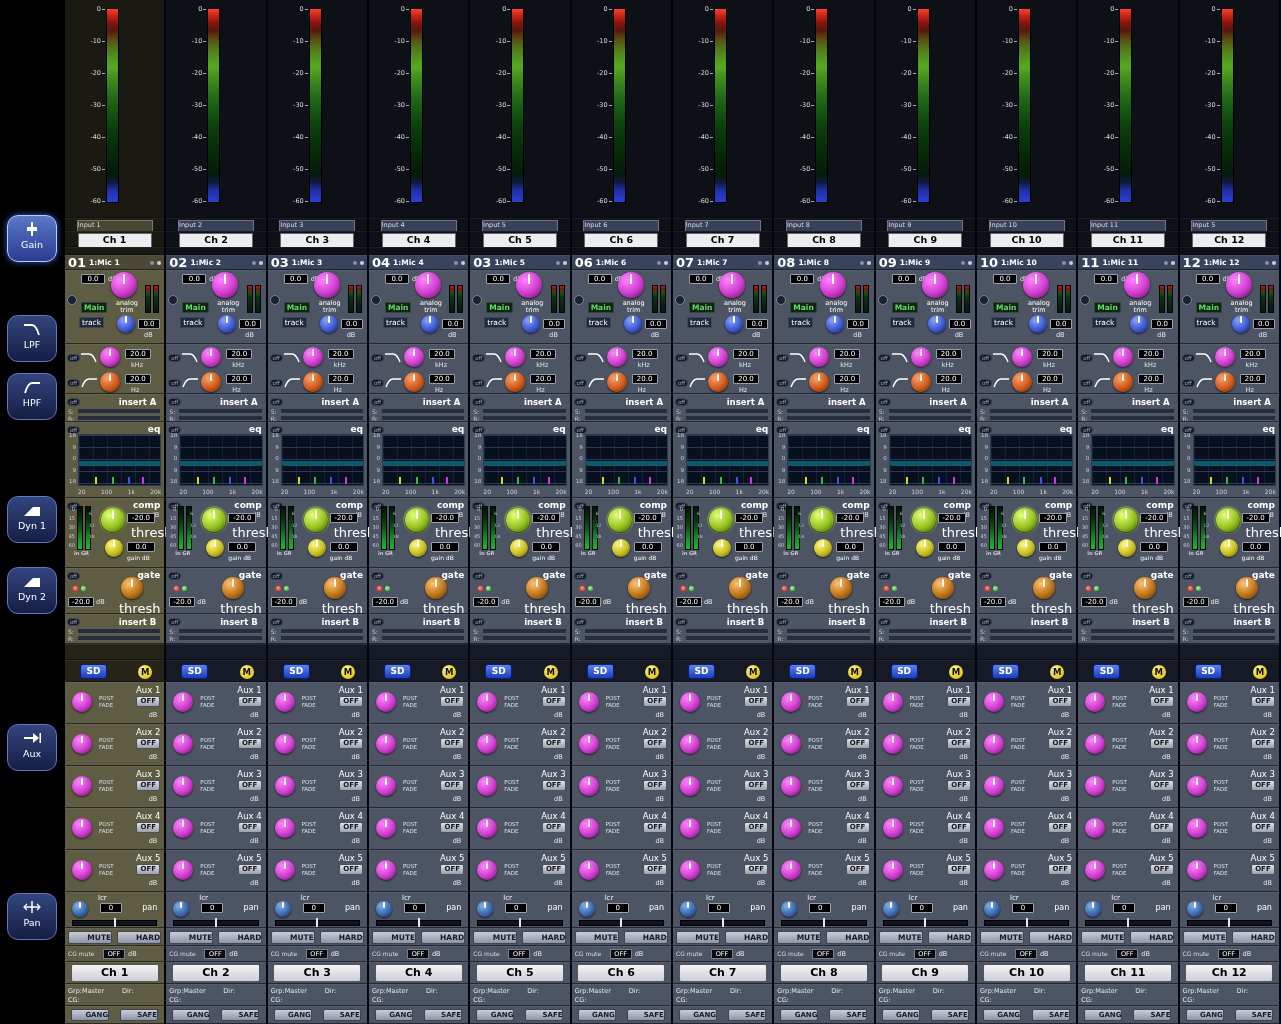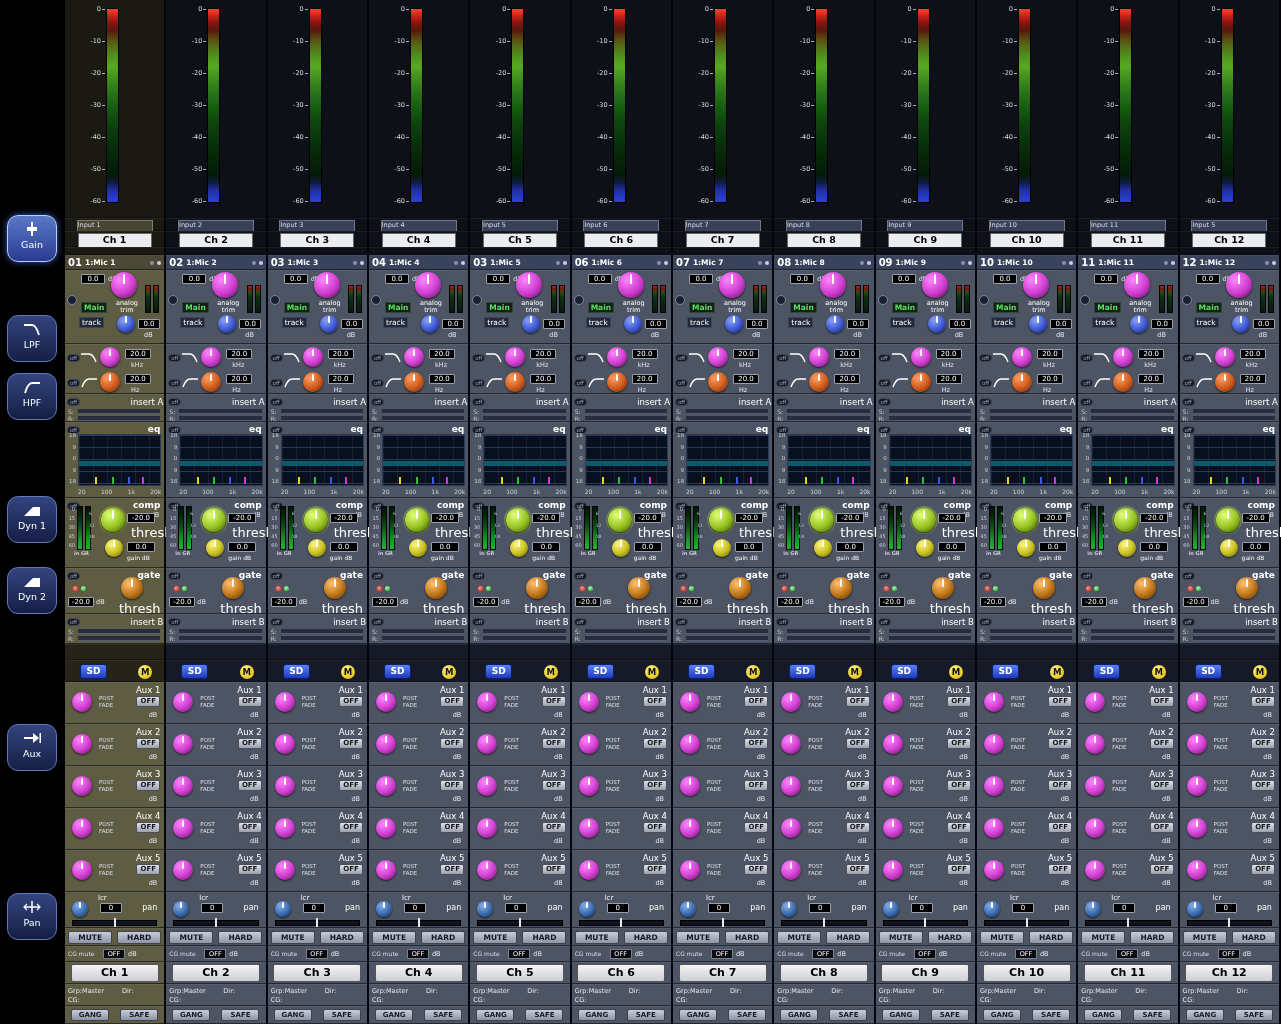--- a/index.html
+++ b/index.html
@@ -52,21 +52,21 @@
   .mscale span::after{content:"";position:absolute;right:-4px;top:3px;width:3px;height:1px;background:#aab;}
   .mbar{position:absolute;left:31px;top:2px;bottom:2px;width:11px;border:1px solid #000;
         background:linear-gradient(to bottom,#ff4030 0%,#d02818 3%,#8a1410 7%,#57180c 11%,#585a14 17%,
         #4f8f1d 24%,#58a822 30%,#3f8f1c 36%,#2a741a 43%,#175c12 51%,#0d420e 60%,#07300a 70%,
         #052208 80%,#041a0a 86%,#101b40 90%,#2030a8 94%,#2c40d0 100%);}
 
   .inputbox{width:74px;height:10px;margin-top:1px;background:var(--inputbar);
             border:1px solid rgba(255,255,255,.28);font-size:6.5px;line-height:9px;color:#dde;text-align:left;}
   .namebox{width:72px;height:13px;margin-top:1px;background:#ecedf0;border:1px solid #666;color:#000;
            font-size:9.5px;font-weight:bold;text-align:center;line-height:12px;}
-  .chnum{font-size:10px;font-weight:bold;}
+  .chnum{font-size:13px;font-weight:bold;}
   .chsrc{font-size:7.5px;font-weight:bold;flex:1;}
   .hdot{width:4px;height:4px;border-radius:50%;background:#8892aa;}
   .hdot2{background:#c8d0e0;}
 
   
   .vbox{position:absolute;background:#000;border:1px solid #98a0b0;color:#fff;font-size:7px;
         line-height:8px;height:10px;min-width:22px;text-align:center;box-sizing:border-box;border-radius:1px;}
   .unit{position:absolute;font-size:6.5px;color:#e8e8ee;}
   .lbl{position:absolute;font-size:13px;color:#fff;}
   .offpill{position:absolute;width:13px;height:8px;background:#141722;border:1px solid #3c4458;
@@ -110,21 +110,21 @@
   
   .filtrow{position:absolute;left:0;right:0;height:25px;}
   .filtrow.r2{top:25px;}
   .filtrow .offpill{left:2px;top:9px;}
   .ficon{position:absolute;left:15px;top:6px;}
   .filtrow .knob{left:35px;top:2px;}
   .fval{left:60px;top:4px;width:26px;}
   .funit{left:66px;top:16px;}
 
   
-  .inslbl{position:absolute;right:1px;top:2px;font-size:8.5px;font-weight:normal;color:#fff;}
+  .inslbl{position:absolute;right:8px;top:2px;font-size:8.5px;font-weight:bold;color:#fff;}
   .sec-ins .offpill{left:2px;top:3px;}
   .sr{position:absolute;left:3px;font-size:6px;color:#c8d0dc;}
   .sr-s{top:13px;}.sr-r{top:20px;}
   .srline{position:absolute;left:13px;right:4px;height:4px;background:#272d3d;border-bottom:1px solid #525c72;}
   .srline-s{top:14px;}.srline-r{top:21px;}
 
   
   .sec-eq .offpill{left:2px;top:3px;}
   .eqscale{position:absolute;left:1px;top:9px;height:52px;width:10px;display:flex;flex-direction:column;
            justify-content:space-between;font-size:5.5px;color:#ccd4e0;text-align:right;}
@@ -187,21 +187,21 @@
   
   .lcr{position:absolute;left:33px;top:1px;font-size:7px;color:#fff;}
   .pan-knob{left:7px;top:8px;}
   .pan-val{left:35px;top:10px;width:22px;}
   .pan-lbl{right:7px;top:10px;font-size:8px;}
   .pan-track{position:absolute;left:7px;right:7px;top:27px;height:4px;background:#10141f;border:1px solid #000;}
   .pan-track::after{content:"";position:absolute;left:50%;top:-3px;width:2px;height:9px;margin-left:-1px;background:#e8e8f0;}
 
   
   .gbtn{display:inline-block;background:linear-gradient(#c9cdd9,#8e94a6);border:1px solid #3f4452;
-        border-radius:2px;color:#161a26;font-weight:bold;text-align:center;box-sizing:border-box;}
+        border-radius:2px;color:#161a26;font-weight:bold;text-align:right;box-sizing:border-box;}
   .mute-btn,.hard-btn{width:44px;height:13px;font-size:7.5px;line-height:11px;}
   .gang-btn,.safe-btn{width:38px;height:12px;font-size:7px;line-height:10px;}
   .cg-lbl{position:absolute;left:3px;top:3px;font-size:6px;color:#dde;}
   .cg-off{position:absolute;left:38px;top:2px;width:22px;height:10px;box-sizing:border-box;background:#0a0a0e;
           border:1px solid #767e92;color:#fff;font-size:6.5px;line-height:8px;text-align:center;}
   .cg-db{left:63px;top:3px;}
   .nbox{width:86px;height:16px;background:linear-gradient(#f4f4f6,#cdced6);border:1px solid #555;
         border-radius:2px;color:#000;font-size:11px;font-weight:bold;text-align:center;line-height:15px;}
   .grp-l1a{position:absolute;left:3px;top:2px;font-size:6.5px;color:#e4e8f0;}
   .grp-l1b{position:absolute;left:57px;top:2px;font-size:6.5px;color:#e4e8f0;}

